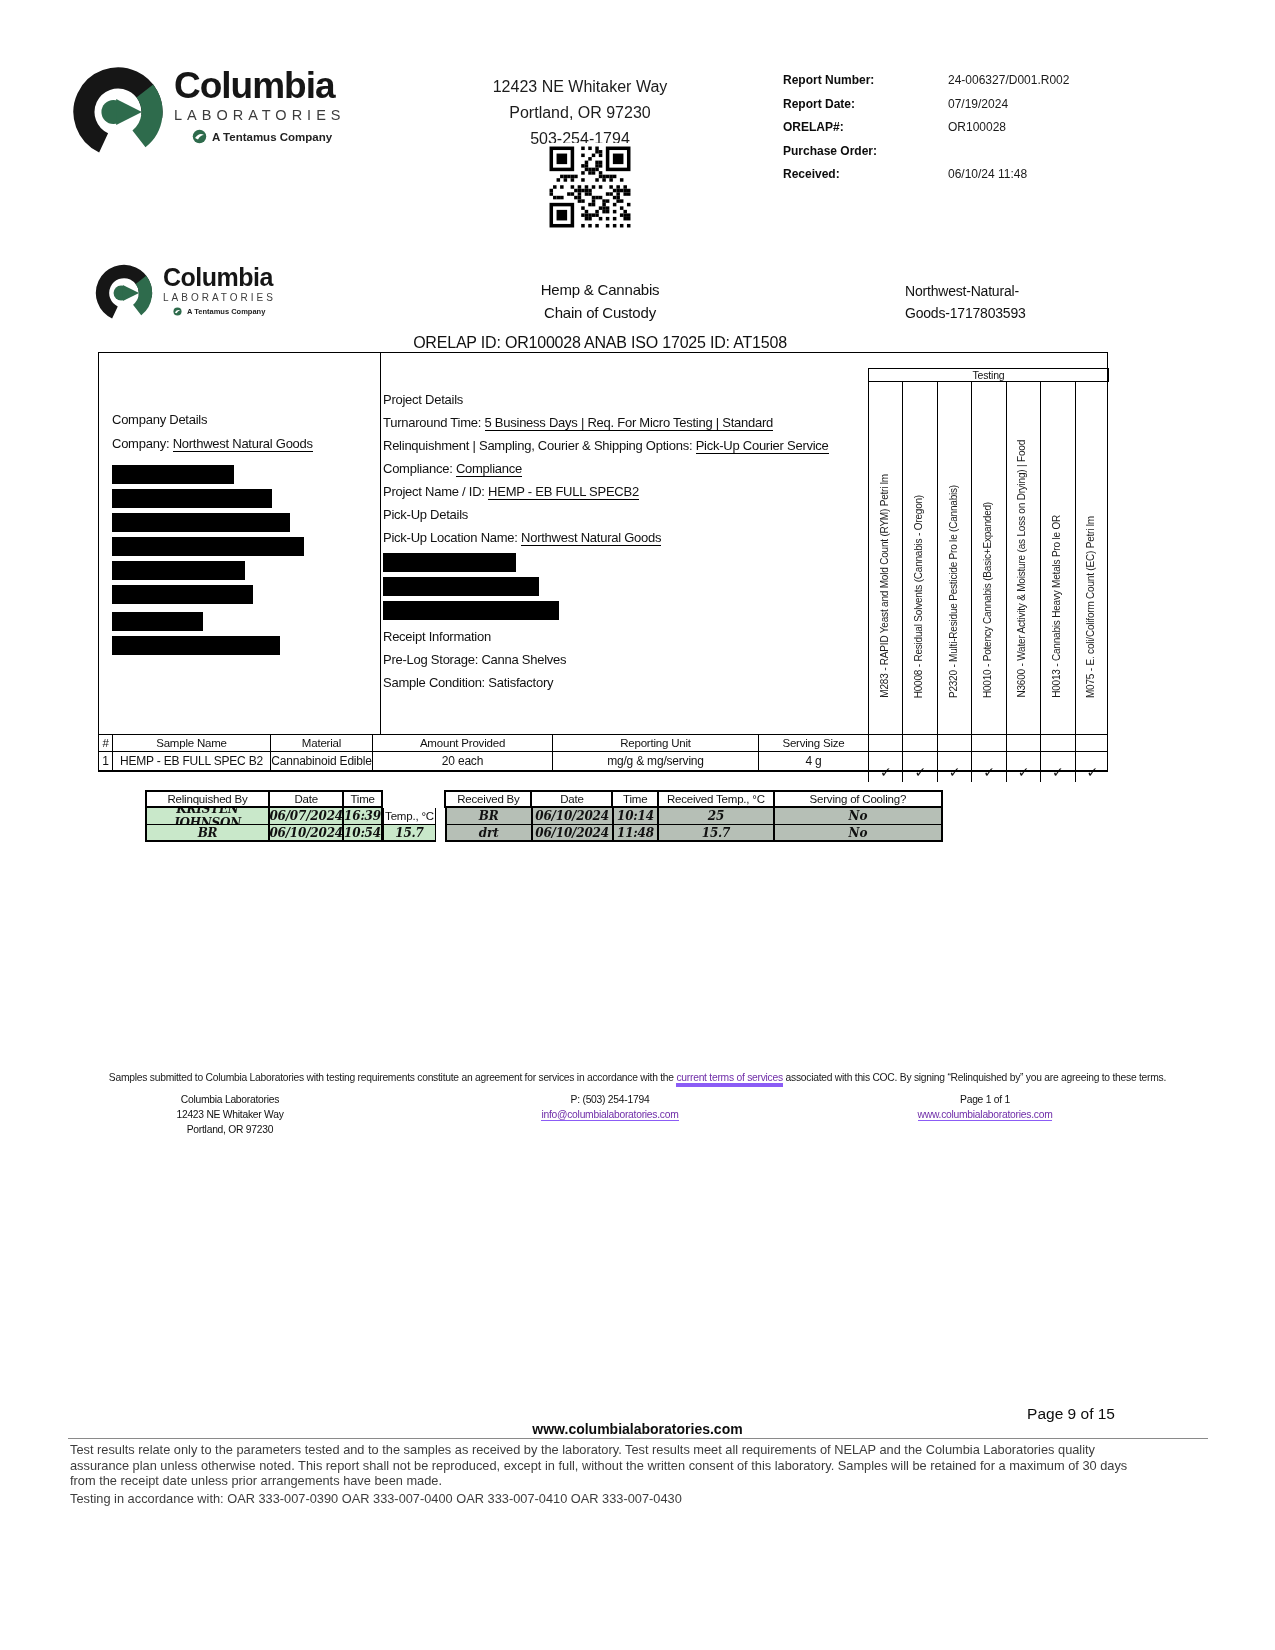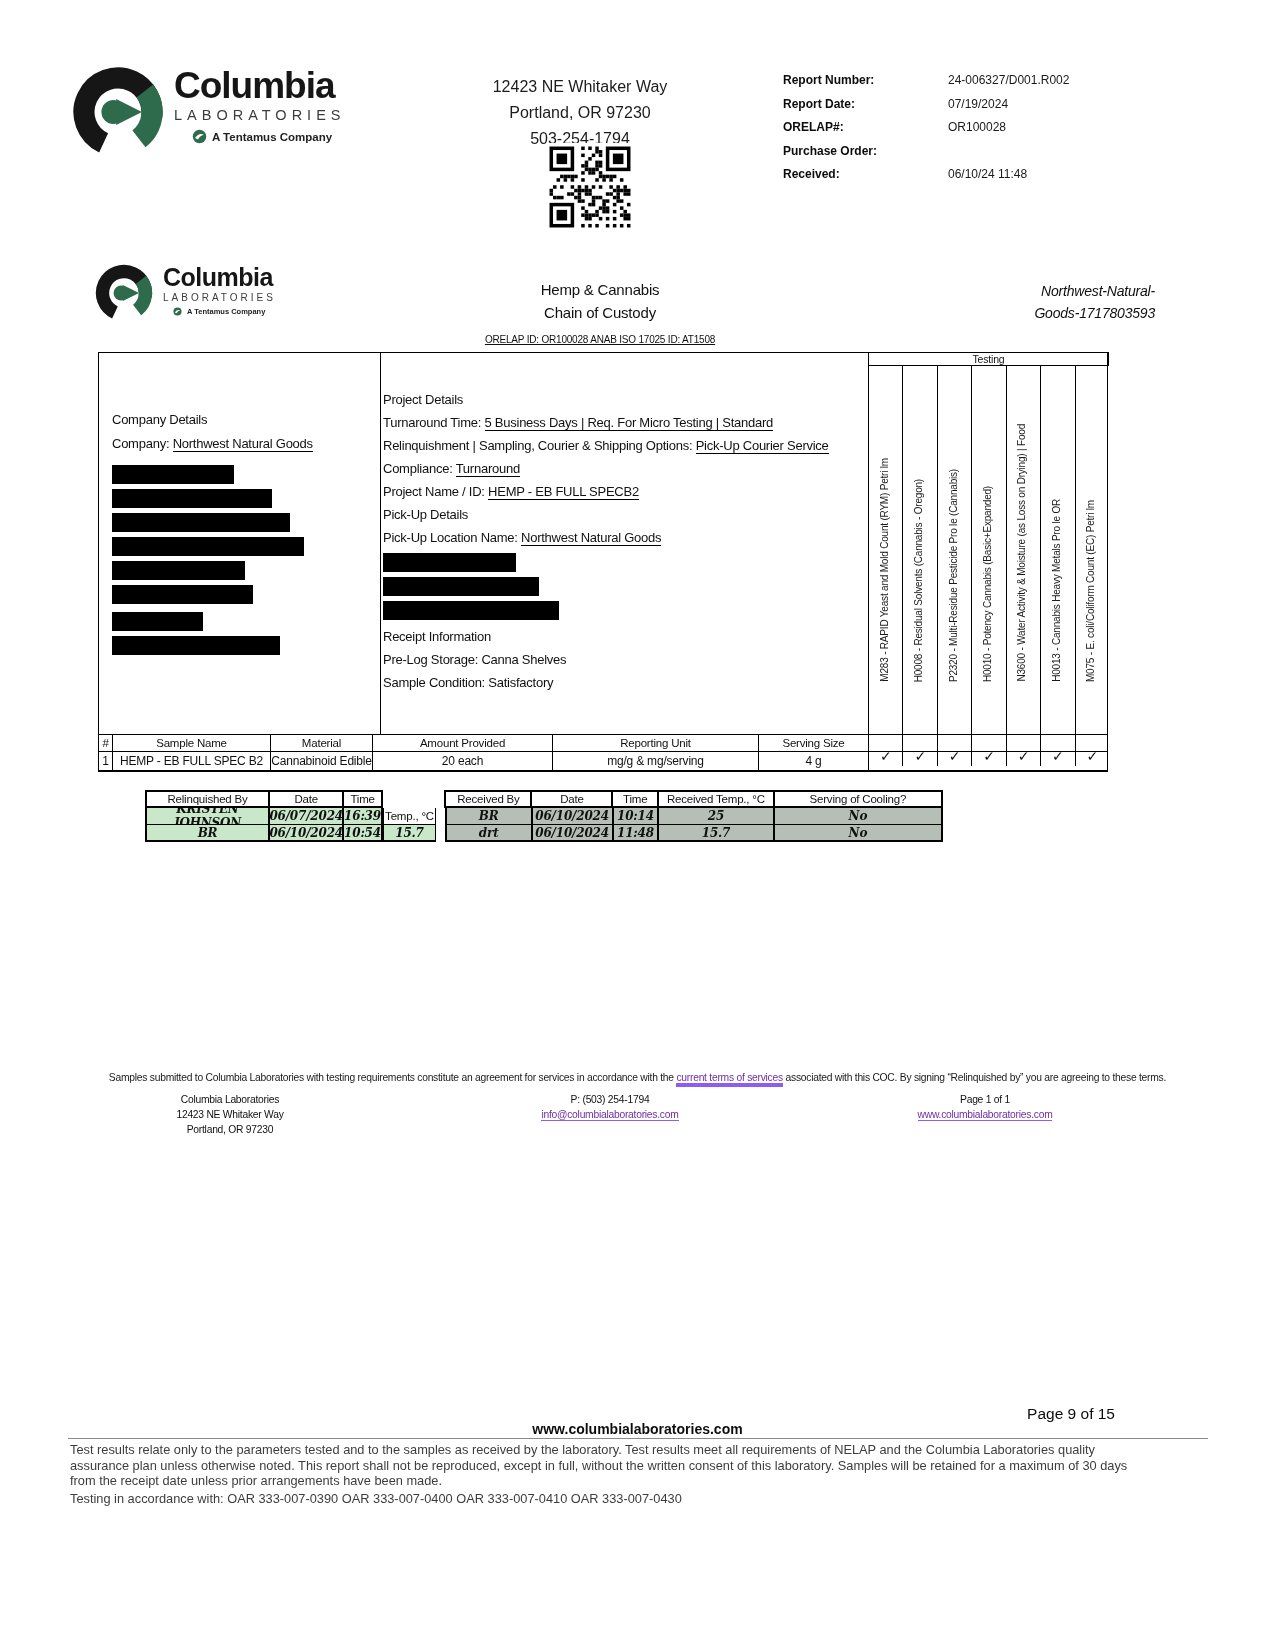--- a/index.html
+++ b/index.html
@@ -20,36 +20,36 @@
   .ri-label { width:165px; font-weight:bold; color:#0c0c0c; }
   .ri-value { color:#1a1a1a; }
 
   
   .logo-block.small { left:95px; top:264px; }
   .logo-block.small .logo-name { font-size:25px; line-height:27px; letter-spacing:-0.5px; }
   .logo-block.small .logo-sub { font-size:10px; letter-spacing:3px; }
   .logo-block.small .tentamus-txt { font-size:7.5px; }
   .logo-block.small .tentamus { margin-top:4px; margin-left:10px; }
   .coc-title { position:absolute; left:450px; top:278px; width:300px; text-align:center; font-size:15px; line-height:23px; letter-spacing:-0.2px; }
-  .coc-orelap { position:absolute; left:380px; top:334px; width:440px; text-align:center; font-size:10px; letter-spacing:-0.2px;text-decoration:underline; }
-  .client-ref { position:absolute; left:905px; top:280px; width:250px; text-align:right; font-size:14px; line-height:22px; letter-spacing:-0.2px;font-style:italic; }
+  .coc-orelap { position:absolute; left:380px; top:334px; width:440px; text-align:center; font-size:16px; letter-spacing:-0.2px; }
+  .client-ref { position:absolute; left:905px; top:280px; width:250px; text-align:left; font-size:14px; line-height:22px; letter-spacing:-0.2px; }
 
   
   .coc-wrap { position:absolute; left:98px; top:352px; width:1010px; height:420px; font-size:13px; letter-spacing:-0.25px; }
   .coc-main { position:absolute; left:0; top:0; width:1010px; height:383px; border:1.5px solid #000; }
   .coc-vdiv { position:absolute; left:282px; top:0; width:1px; height:383px; background:#000; }
   .company-cell { position:absolute; left:14px; top:56px; width:262px; }
   .company-cell .line { line-height:24px; }
   .redact { background:#000; height:19px; margin-bottom:5px; }
   .project-cell { position:absolute; left:285px; top:36px; width:480px; }
   .project-cell .line { line-height:23px; white-space:nowrap; }
   .uval { border-bottom:1px solid #000; }
   .proj-redact { margin-top:4px; }
   
-  .testing { position:absolute; left:770px; top:0; width:221px; height:414px; border-left:1px solid #000; }
+  .testing { position:absolute; left:770px; top:16px; width:221px; height:414px; border-left:1px solid #000; }
   .testing-band { position:absolute; left:-1px; top:0; width:241px; height:14px; border:1px solid #000; font-size:10.5px; text-align:center; line-height:12px; letter-spacing:-0.2px; }
   .tcols { position:absolute; left:0; top:14px; width:240px; height:400px; display:flex; }
   .tcol { position:relative; flex:1 1 0; }
   .tcol + .tcol { border-left:1px solid #000; }
   .tcol-label { position:absolute; bottom:84px; left:50%; margin-left:-7px; writing-mode:vertical-rl; transform:rotate(180deg); white-space:nowrap; font-size:10px; letter-spacing:-0.2px; color:#1a1a1a; }
   .tcol-check { position:absolute; bottom:0; left:0; width:100%; height:20px; text-align:center; font-size:14px; line-height:20px; }
 
   
   .sample-hdr { position:absolute; left:0; top:383px; width:1010px; height:17px; border-left:1.5px solid #000; border-right:1.5px solid #000; border-bottom:1px solid #000; display:flex; font-size:11.5px; }
   .sample-row { position:absolute; left:0; top:400px; width:1010px; height:20px; border-left:1.5px solid #000; border-right:1.5px solid #000; border-bottom:2.5px solid #000; display:flex; font-size:12px; }
@@ -331,21 +331,21 @@
         <div class="redact" style="width:141px;"></div>
         <div class="redact" style="width:91px; margin-top:8px;"></div>
         <div class="redact" style="width:168px;"></div>
       </div>
     </div>
 
     <div class="project-cell">
       <div class="line">Project Details</div>
       <div class="line"><span>Turnaround Time:</span> <span class="uval">5 Business Days | Req. For Micro Testing | Standard</span></div>
       <div class="line"><span>Relinquishment | Sampling, Courier &amp; Shipping Options:</span> <span class="uval">Pick-Up Courier Service</span></div>
-      <div class="line"><span>Compliance:</span> <span class="uval">Turnaround</span></div>
+      <div class="line"><span>Compliance:</span> <span class="uval">Compliance</span></div>
       <div class="line"><span>Project Name / ID:</span> <span class="uval">HEMP - EB FULL SPECB2</span></div>
       <div class="line">Pick-Up Details</div>
       <div class="line"><span>Pick-Up Location Name:</span> <span class="uval">Northwest Natural Goods</span></div>
       <div class="proj-redact">
         <div class="redact" style="width:133px;"></div>
         <div class="redact" style="width:156px;"></div>
         <div class="redact" style="width:176px;"></div>
       </div>
       <div class="line">Receipt Information</div>
       <div class="line"><span>Pre-Log Storage:</span> <span>Canna Shelves</span></div>

